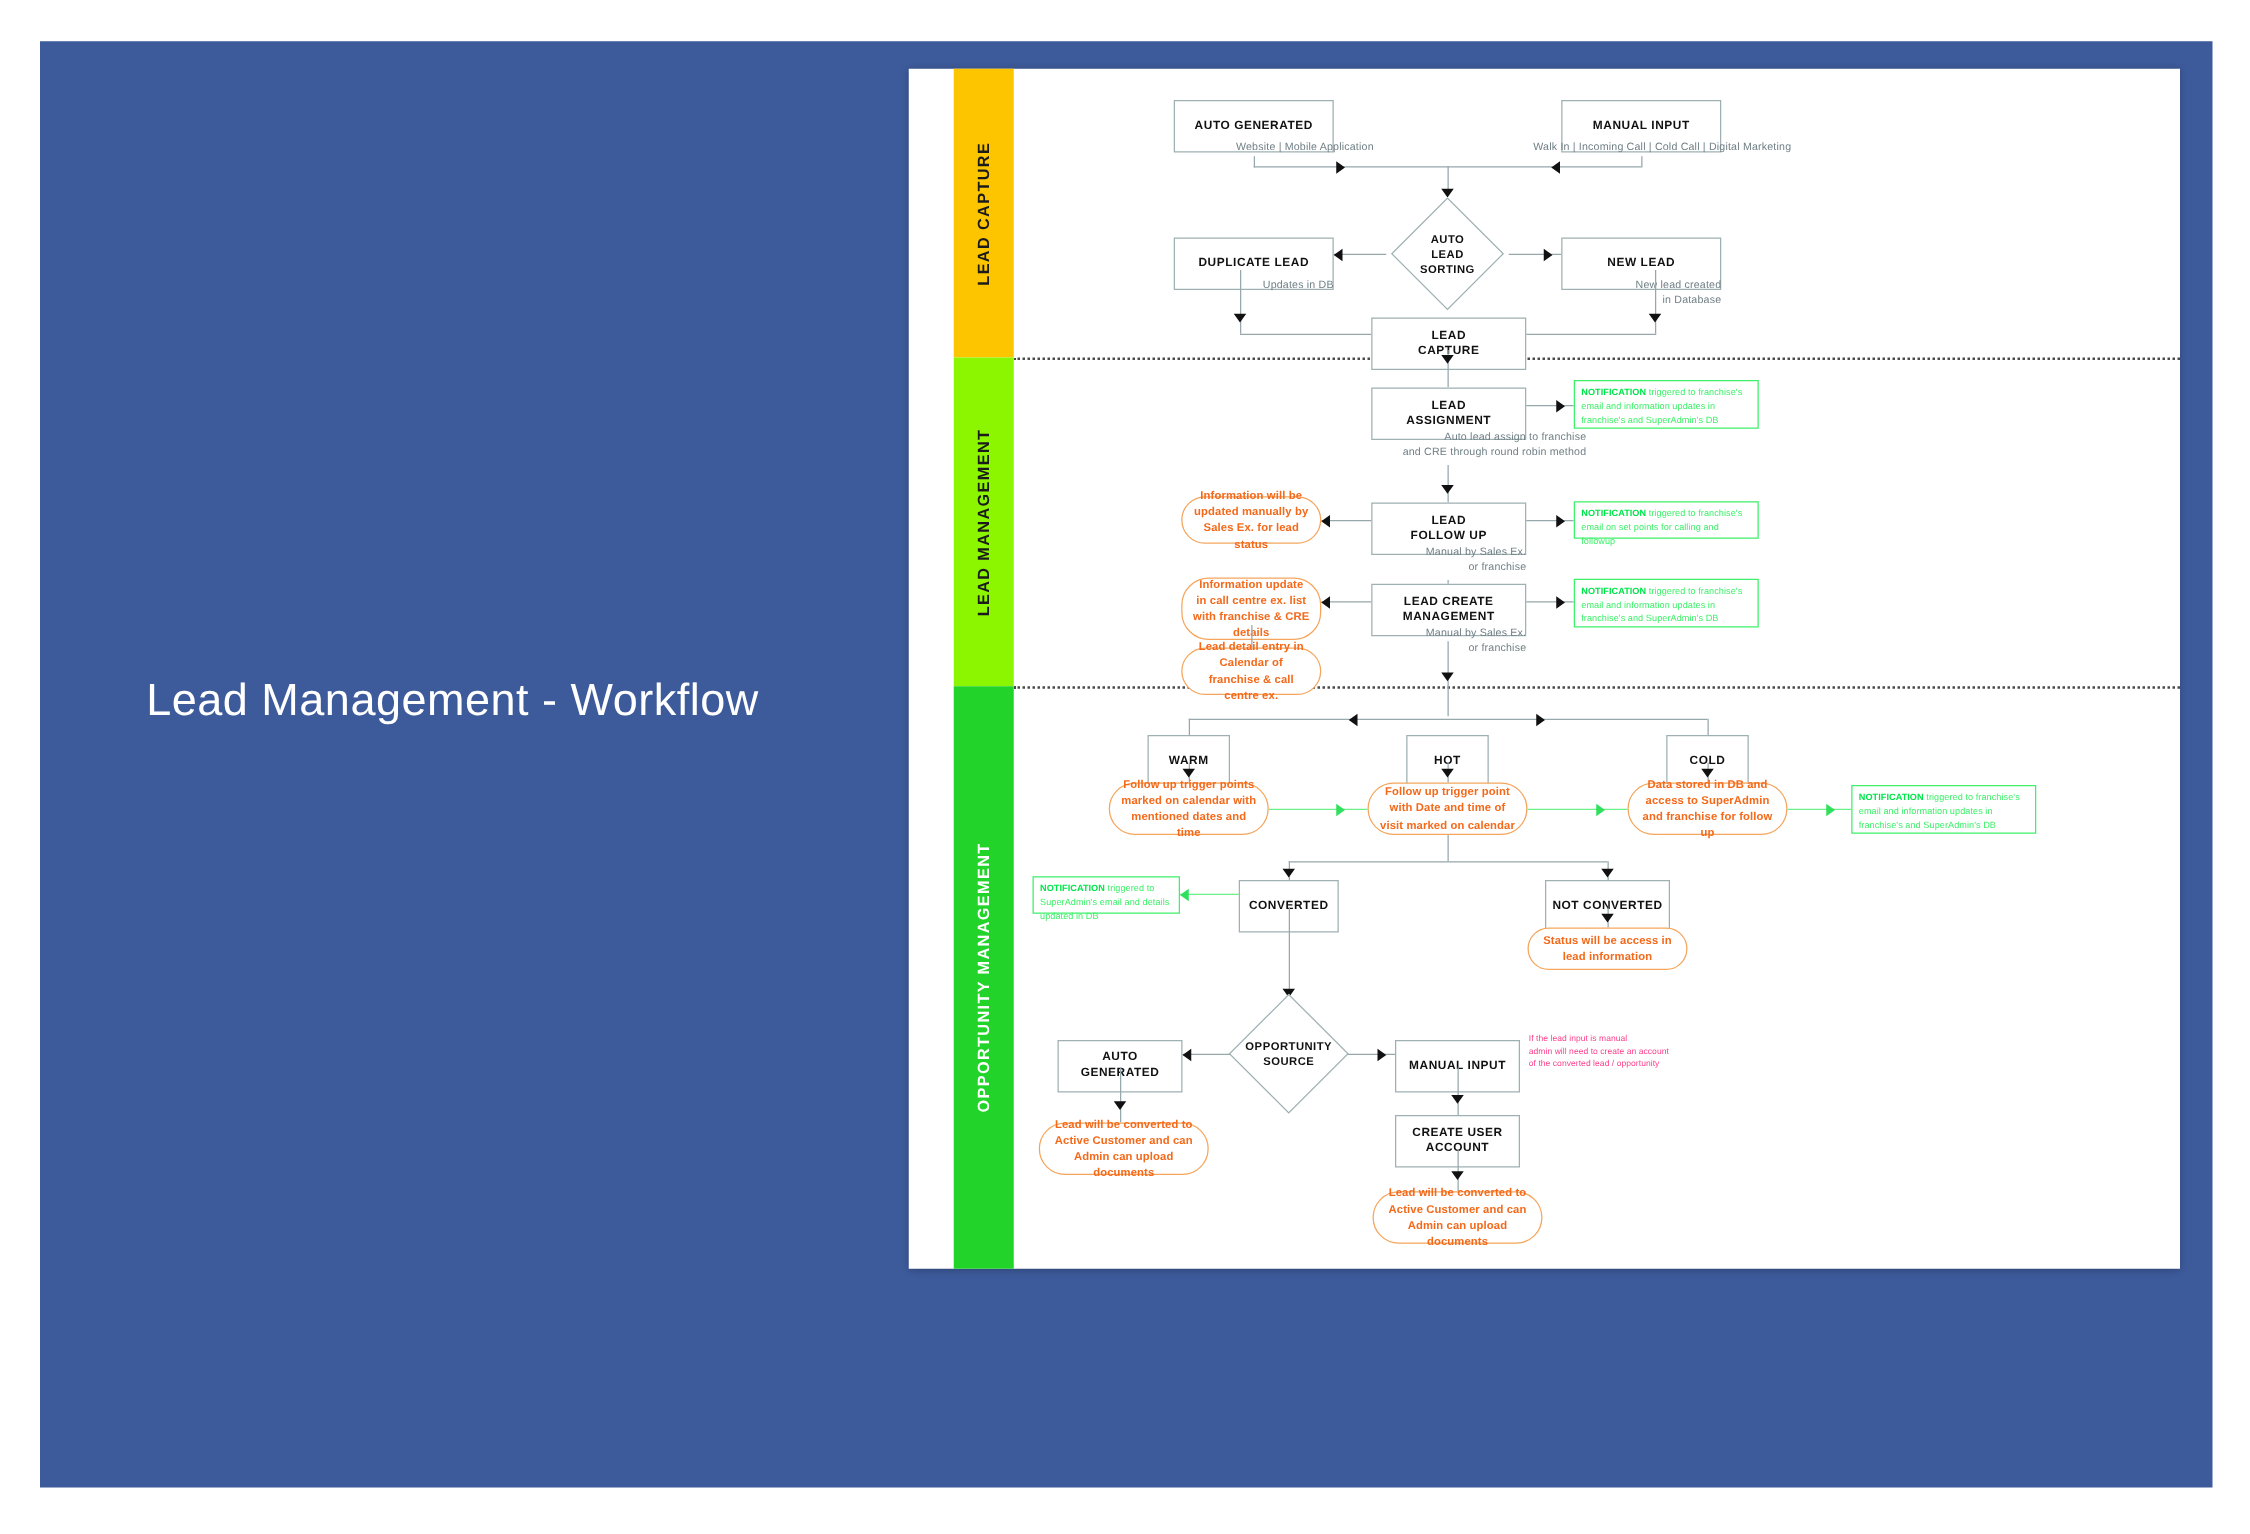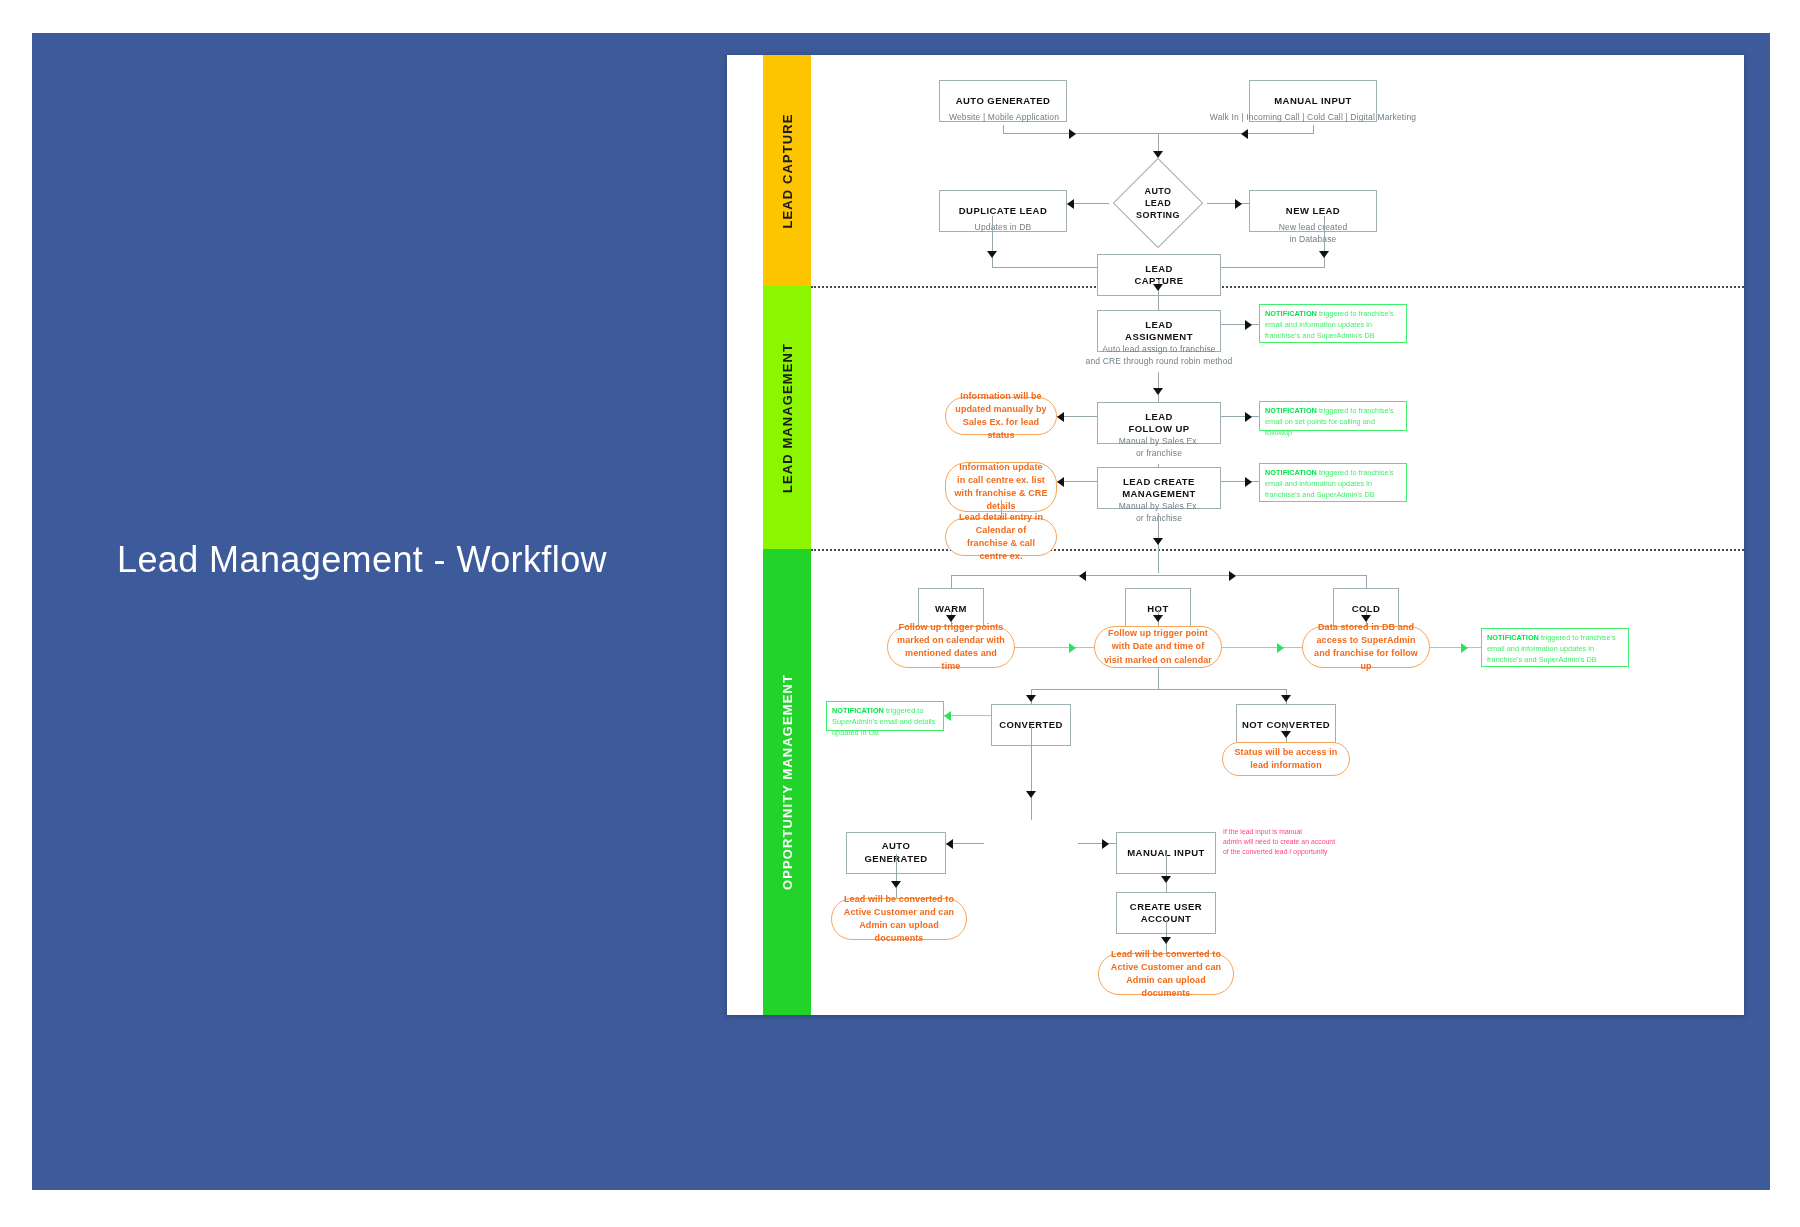--- a/index.html
+++ b/index.html
@@ -38,21 +38,21 @@
            border-top:2px dotted #4a4a4a;}
 
   
   .node{position:absolute;box-sizing:border-box;border:1px solid #9fb0b3;
         background:#ffffff;display:flex;align-items:center;justify-content:center;
         text-align:center;color:#111111;font-size:9.5px;font-weight:700;
         letter-spacing:.45px;line-height:1.35;padding:20px 4px;}
   .node.two{line-height:1.3;}
 
   
-  .cap{position:absolute;text-align:center;color:#6f7f85;font-size:8.5px;
+  .cap{position:absolute;text-align:right;color:#6f7f85;font-size:8.5px;
        line-height:1.45;letter-spacing:.15px;}
 
   
   .diamond{position:absolute;box-sizing:border-box;}
   .diamond .shape{position:absolute;left:50%;top:50%;
         transform:translate(-50%,-50%) rotate(45deg);
         border:1px solid #9fb0b3;background:#fff;}
   .diamond .lbl{position:absolute;left:0;top:0;width:100%;height:100%;
         display:flex;align-items:center;justify-content:center;text-align:center;
         color:#111;font-size:9px;font-weight:700;letter-spacing:.4px;
@@ -293,20 +293,29 @@
 
     <div class="ln lnv" style="left:475px;top:671px;height:16px"></div>
     <div class="ar down" style="left:470px;top:676px"></div>
     <div class="pill" style="left:411px;top:687px;width:128px;height:34px">Status will be access in lead information</div>
 
     <div class="ln lnv" style="left:220px;top:671px;height:94px"></div>
     <div class="ar down" style="left:215px;top:736px"></div>
     <div class="ln lnh" style="left:220px;top:765px;width:0px"></div>
     <div class="ln lnv" style="left:220px;top:765px;height:0px"></div>
 
+    <div class="diamond" style="left:170px;top:735px;width:100px;height:106px">
+      <div class="shape" style="width:66px;height:66px"></div>
+      <div class="lbl">
+        <div>
+          <div>OPPORTUNITY</div>
+          <div>SOURCE</div>
+        </div>
+      </div>
+    </div>
 
     <div class="node" style="left:35px;top:777px;width:100px;height:22px">AUTO GENERATED</div>
     <div class="node" style="left:305px;top:777px;width:100px;height:22px">MANUAL INPUT</div>
 
     <div class="ln lnh" style="left:135px;top:788px;width:38px"></div>
     <div class="ar left" style="left:135px;top:784px"></div>
     <div class="ln lnh" style="left:267px;top:788px;width:38px"></div>
     <div class="ar right" style="left:291px;top:784px"></div>
 
     <div class="pinknote" style="left:412px;top:772px;width:120px">

